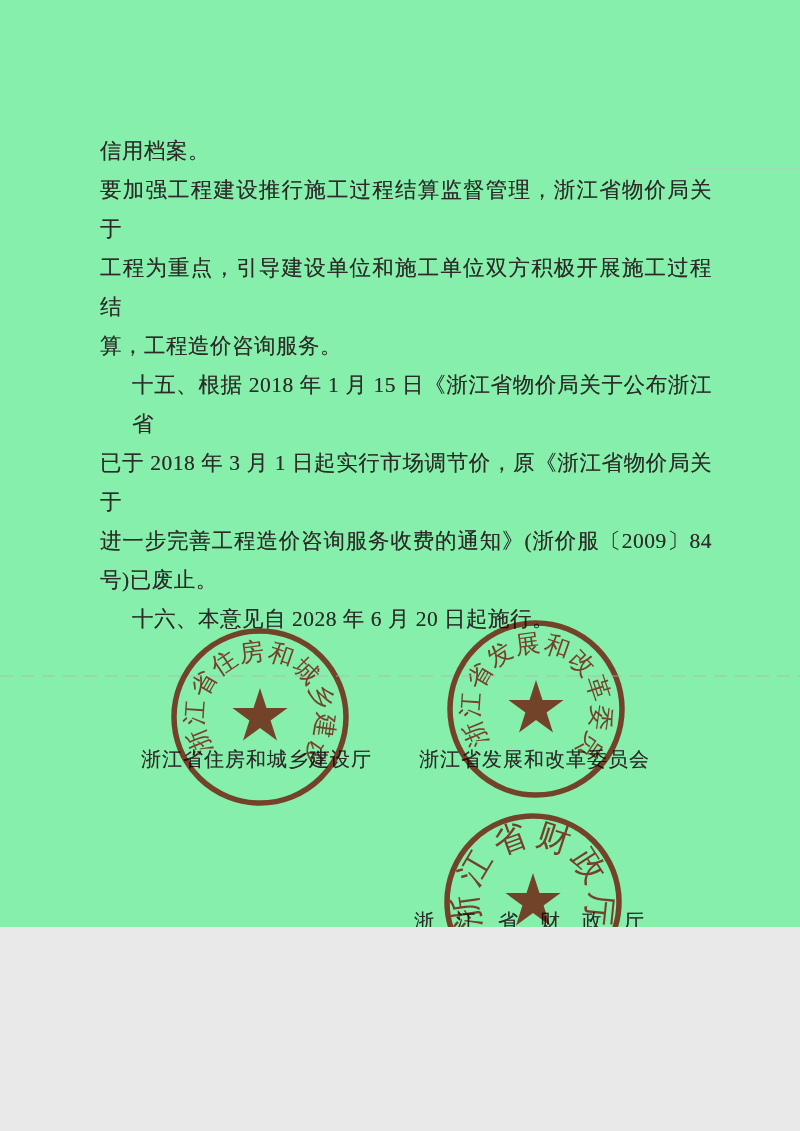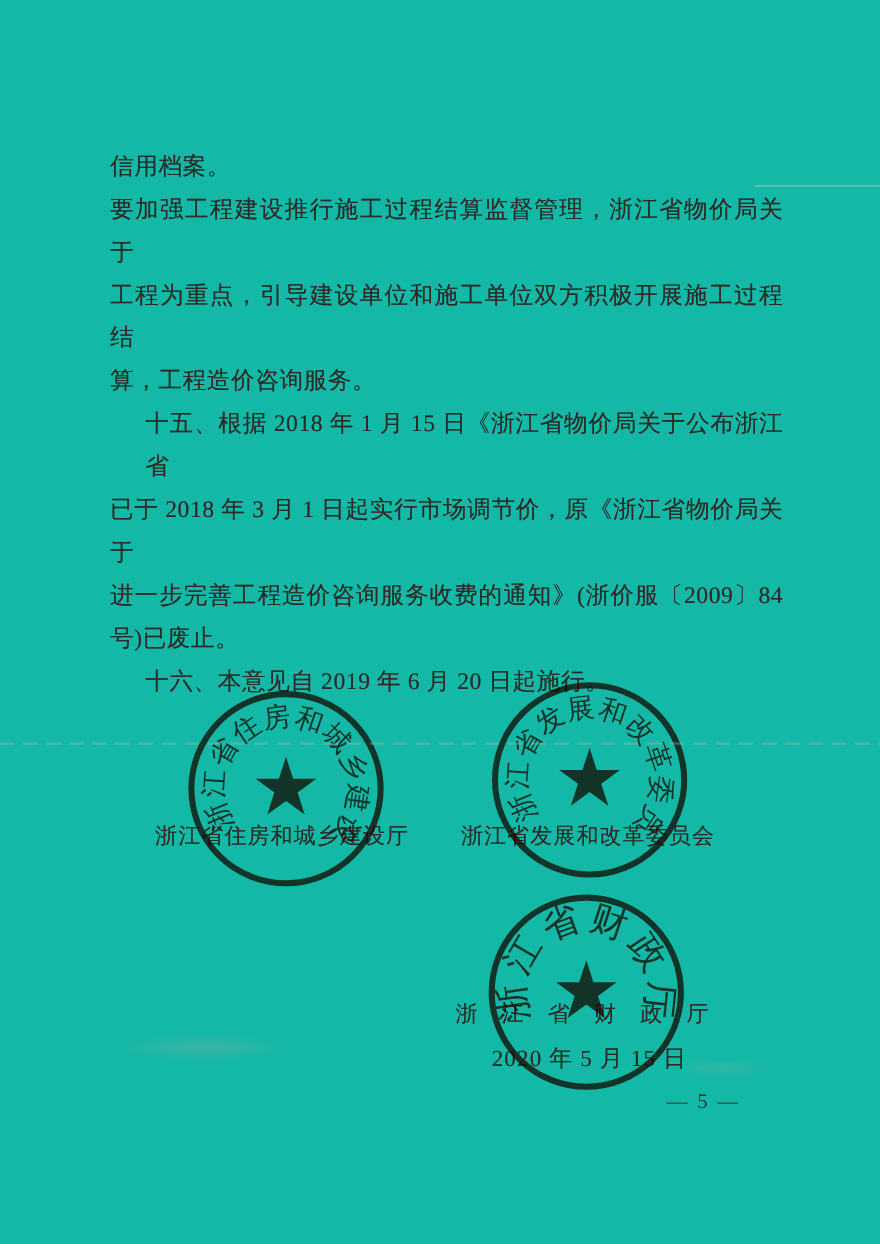--- a/index.html
+++ b/index.html
@@ -1,19 +1,19 @@
 <!DOCTYPE html>
 <html><head>
 <meta charset="utf-8">
 <style>
   html,body{margin:0;padding:0;background:#e9e9e9;}
   .page{
     position:relative;
-    width:800px;height:1131px;
-    background:#14b8a6;
+    width:800px;height:927px;
+    background:#86efac;
     overflow:hidden;
     font-family:"Liberation Serif","DejaVu Serif",serif;
     color:#2d2b28;
   }
   
   .body-text{
     position:absolute;left:100px;top:132px;width:612px;
     font-size:21.5px;line-height:39px;
     letter-spacing:0.5px;
     text-shadow:0 0 .4px rgba(40,38,35,.55);
@@ -54,21 +54,21 @@
 
   <div class="body-text">
     <div class="line">信用档案。</div>
     <div class="line justify">要加强工程建设推行施工过程结算监督管理，浙江省物价局关于</div>
     <div class="line justify">工程为重点，引导建设单位和施工单位双方积极开展施工过程结</div>
     <div class="line">算，工程造价咨询服务。</div>
     <div class="line indent justify">十五、根据 2018 年 1 月 15 日《浙江省物价局关于公布浙江省</div>
     <div class="line justify">已于 2018 年 3 月 1 日起实行市场调节价，原《浙江省物价局关于</div>
     <div class="line justify">进一步完善工程造价咨询服务收费的通知》(浙价服〔2009〕84</div>
     <div class="line">号)已废止。</div>
-    <div class="line indent">十六、本意见自 2019 年 6 月 20 日起施行。</div>
+    <div class="line indent">十六、本意见自 2028 年 6 月 20 日起施行。</div>
   </div>
 
   <div class="sig sig-left">浙江省住房和城乡建设厅</div>
   <div class="sig sig-right">浙江省发展和改革委员会</div>
   <div class="sig sig-finance">浙江省财政厅</div>
   <div class="doc-date">2020 年 5 月 15 日</div>
   <div class="page-number">— 5 —</div>
 
   <div class="seal seal-housing">
     <svg width="200" height="200" viewBox="0 0 200 200">

